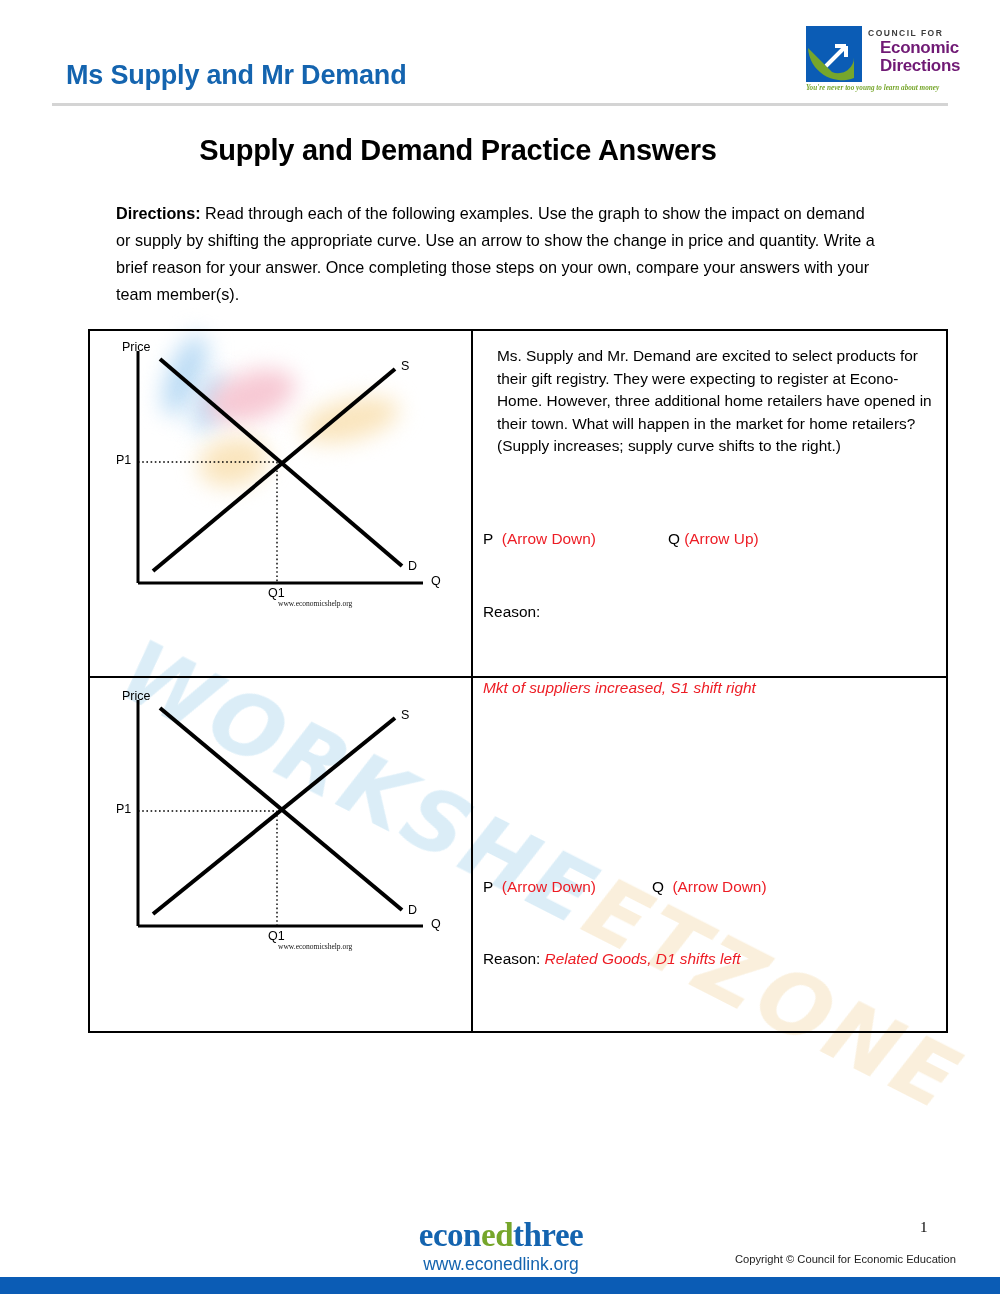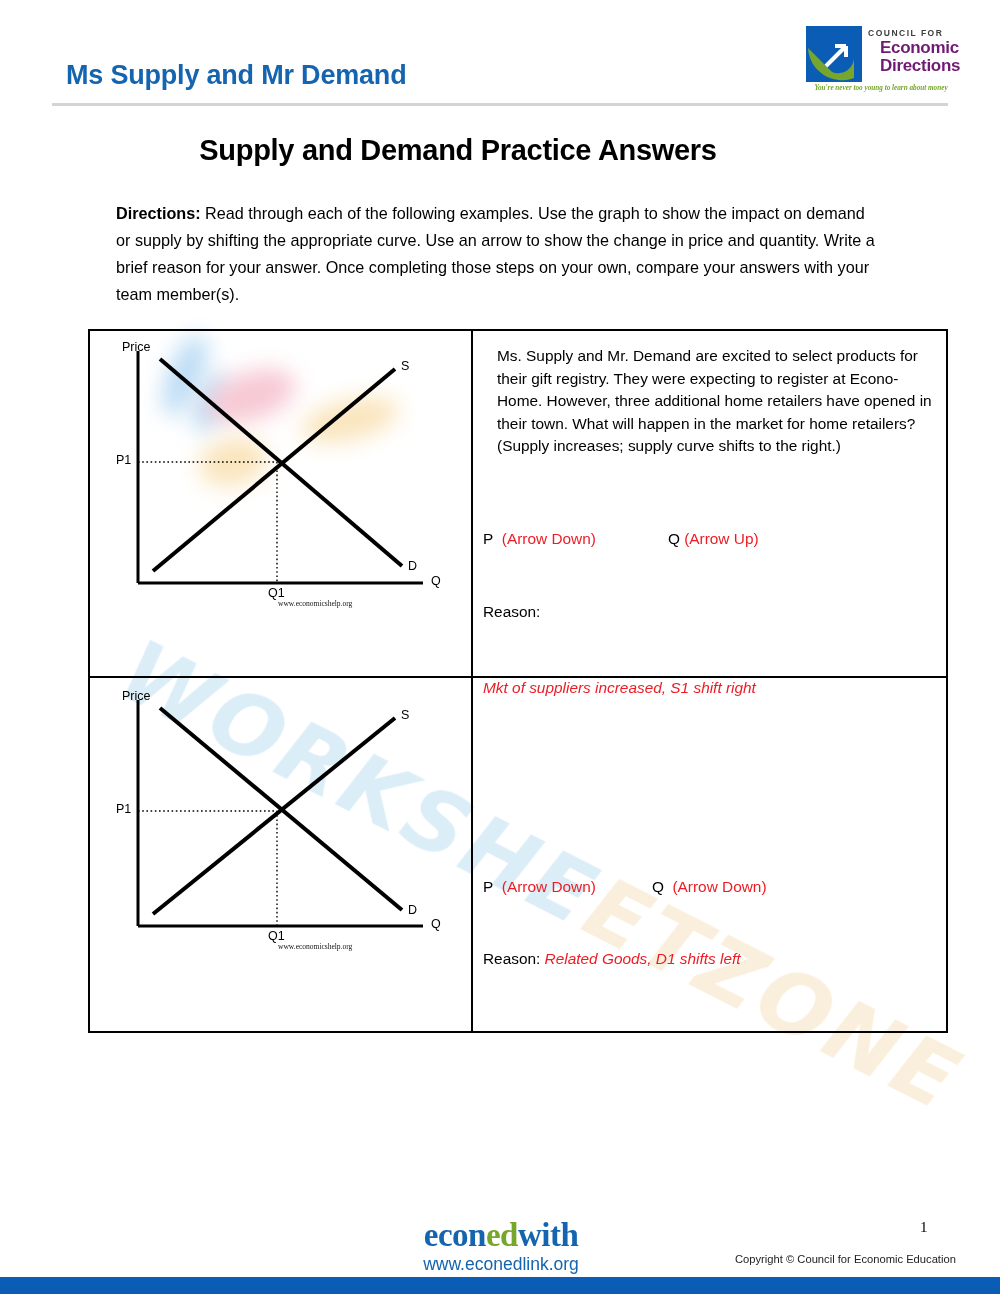--- a/index.html
+++ b/index.html
@@ -120,21 +120,20 @@
     position: absolute;
     left: 0px;
     top: 58px;
     width: 150px;
     font-family: "Liberation Serif", serif;
     font-style: italic;
     font-weight: bold;
     font-size: 7.2px;
     color: #76A62B;
     white-space: nowrap;
-    text-align: center;
   }
 
   
   .doc-title {
     position: absolute;
     left: 0; top: 134px;
     width: 916px;
     text-align: center;
     font-size: 29px;
     font-weight: bold;
@@ -362,19 +361,19 @@
 
       <div class="pq-line r2-pq"><span class="lbl">P</span>&nbsp;&nbsp;<span class="val">(Arrow Down)</span><span class="pq-gap-sm"></span><span class="lbl">Q</span>&nbsp;&nbsp;<span class="val">(Arrow Down)</span></div>
 
       <div class="reason-line r2-reason"><span>Reason:</span>&nbsp;<span class="reason-ans">Related Goods, D1 shifts left</span></div>
     </div>
   </div>
 </div>
 
 <div class="footer">
   <div class="econ-logo">
-    <div class="econ-word"><span class="c-blue">econ</span><span class="c-green">ed</span><span class="c-blue">with</span></div>
+    <div class="econ-word"><span class="c-blue">econ</span><span class="c-green">ed</span><span class="c-blue">three</span></div>
     <div class="econ-url">www.econedlink.org</div>
   </div>
   <div class="page-num">1</div>
   <div class="copyright">Copyright © Council for Economic Education</div>
   <div class="footer-bar"></div>
 </div>
 
 </body></html>

